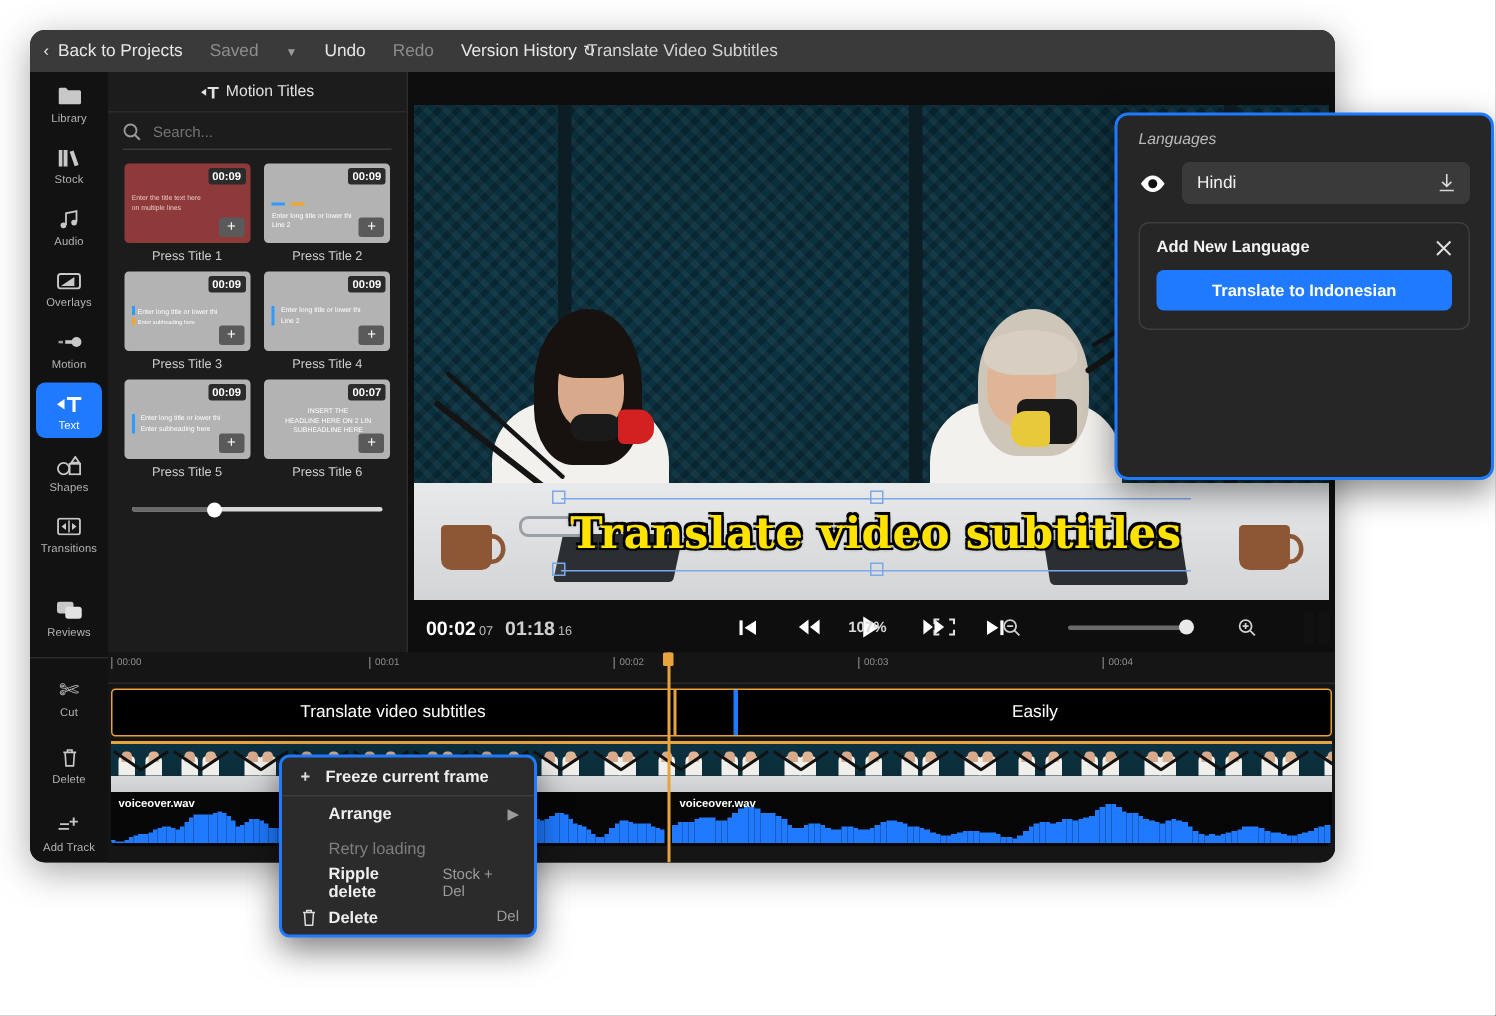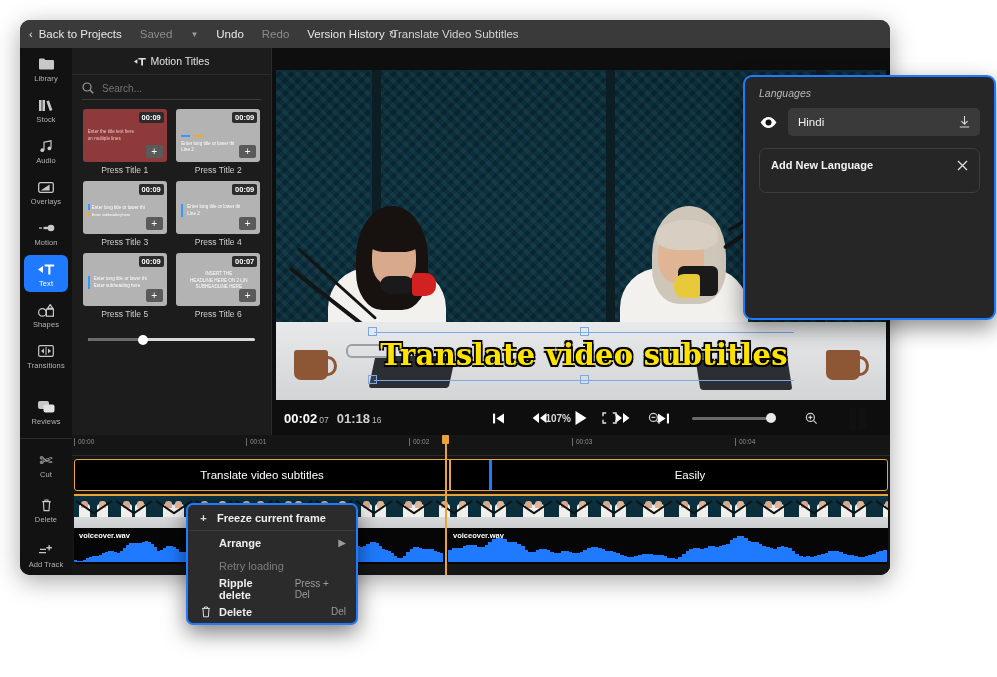--- a/index.html
+++ b/index.html
@@ -86,21 +86,21 @@
   .sel-h { position:absolute; width:9px; height:9px; border:1px solid #7aa8e8; background:rgba(255,255,255,.08); }
 
   
   .pcontrols { position:absolute; left:0; top:352px; width:618px; height:36px; display:flex; align-items:center; }
   .tc { font-size:13px; color:#fff; font-weight:bold; }
   .tc .frames { font-size:8.5px; font-weight:normal; color:#bdbdbd; margin-left:2px; }
   .tc.total { color:#cfcfcf; }
   .pc-left { display:flex; align-items:center; gap:8px; padding-left:12px; }
   .pc-mid { position:absolute; left:0; right:0; display:flex; justify-content:center; align-items:center; gap:27px; pointer-events:none; }
   .pc-mid > * { pointer-events:auto; }
-  .pc-right { position:absolute; right:24px; display:flex; align-items:center; gap:31px; }
+  .pc-right { position:absolute; right:4px; display:flex; align-items:center; gap:31px; }
   .zoomlvl { font-size:10px; color:#d8d8d8; font-weight:bold; }
   .zslider { position:relative; width:82px; height:3px; background:#6a6a6a; border-radius:2px; }
   .zknob { position:absolute; right:-2px; top:-3.5px; width:10px; height:10px; border-radius:50%; background:#e9e9e9; }
   .pause-ic { display:flex; gap:3px; }
   .pause-ic i { display:block; width:7px; height:21px; background:#111; }
   .tlwrap { position:absolute; left:52px; top:415px; width:818px; height:140px; background:#151515; }
   .ruler { position:relative; height:21px; background:#151515; border-bottom:1px solid #2a2a2a; }
   .tick { position:absolute; top:3px; font-size:6.5px; color:#8f8f8f; padding-left:3px; border-left:1px solid #6d6d6d; height:8px; line-height:8px; }
   .sub-track { position:relative; margin:3px 2px 0; height:32px; border:1.5px solid #E8A33D; border-radius:3px; background:#000; }
   .sub-clip { position:absolute; top:0; bottom:0; display:flex; align-items:center; justify-content:center; color:#fff; font-size:11.5px; }
@@ -984,39 +984,40 @@
       </div>
       <div class="addbox">
         <div class="addbox-hd">
           <b>Add New Language</b>
           <span>
               <svg width="11" height="11" viewBox="0 0 11 11">
                 <path stroke="#e0e0e0" stroke-width="1.3" d="M1 1l9 9M10 1l-9 9"></path>
               </svg>
             </span>
         </div>
+        <div class="tr-btn">Translate to Indonesian</div>
       </div>
     </div>
   </div>
 
   <div class="ctx">
     <div class="ctx-row first">
       <span class="ctx-ico">+</span>
       <span>Freeze current frame</span>
     </div>
     <div class="ctx-row ctx-pad">
       <span>Arrange</span>
       <span class="ctx-sp">▶</span>
     </div>
     <div class="ctx-row ctx-pad dim">
       <span>Retry loading</span>
     </div>
     <div class="ctx-row ctx-pad">
       <span>Ripple delete</span>
-      <span class="ctx-sp">Press + Del</span>
+      <span class="ctx-sp">Stock + Del</span>
     </div>
     <div class="ctx-row" style="padding-left:12px;">
       <span class="ctx-ico">
           <svg width="10" height="12" viewBox="0 0 10 12">
             <path fill="none" stroke="#ddd" stroke-width="1" d="M1 2.4h8M2 2.4l.6 8.4h4.8L8 2.4M3.5 2.2V1h3v1.2"></path>
           </svg>
         </span>
       <span>Delete</span>
       <span class="ctx-sp">Del</span>
     </div>

